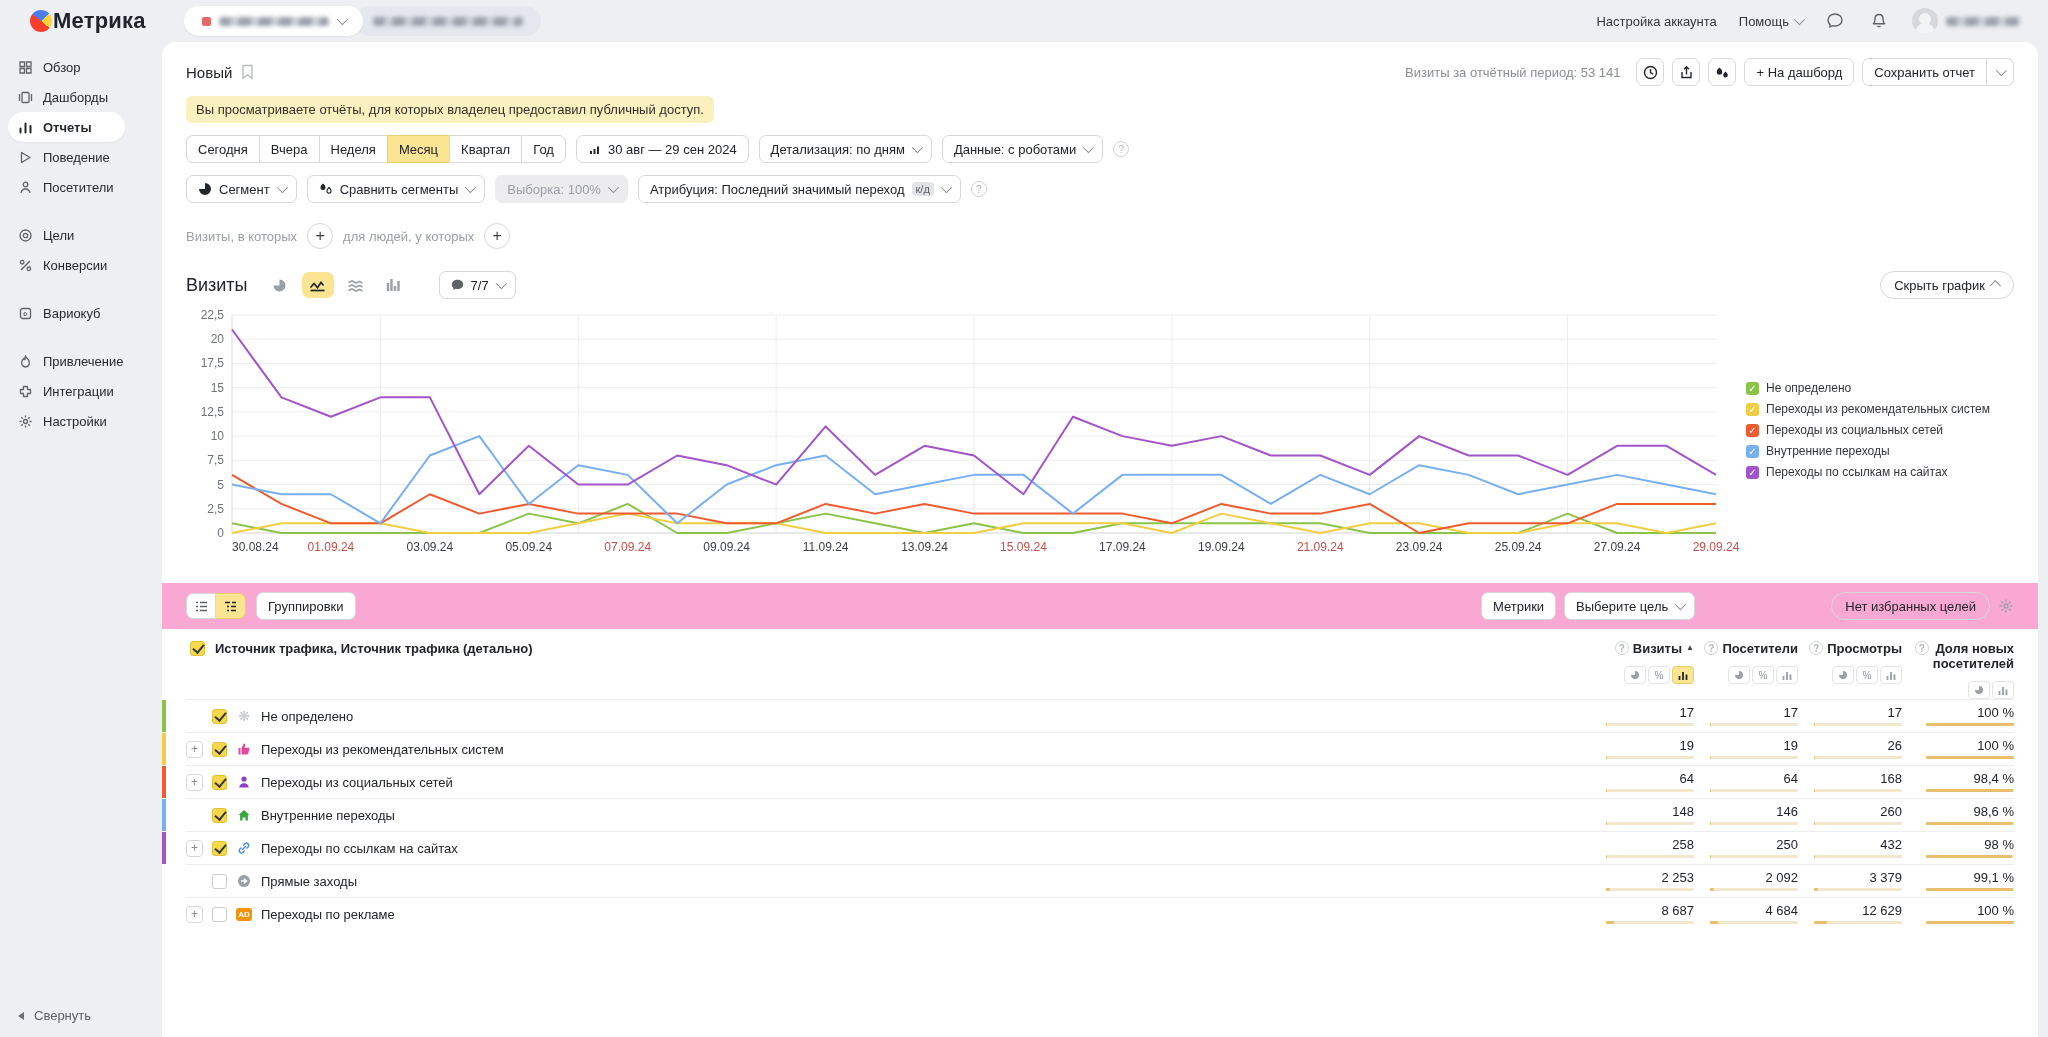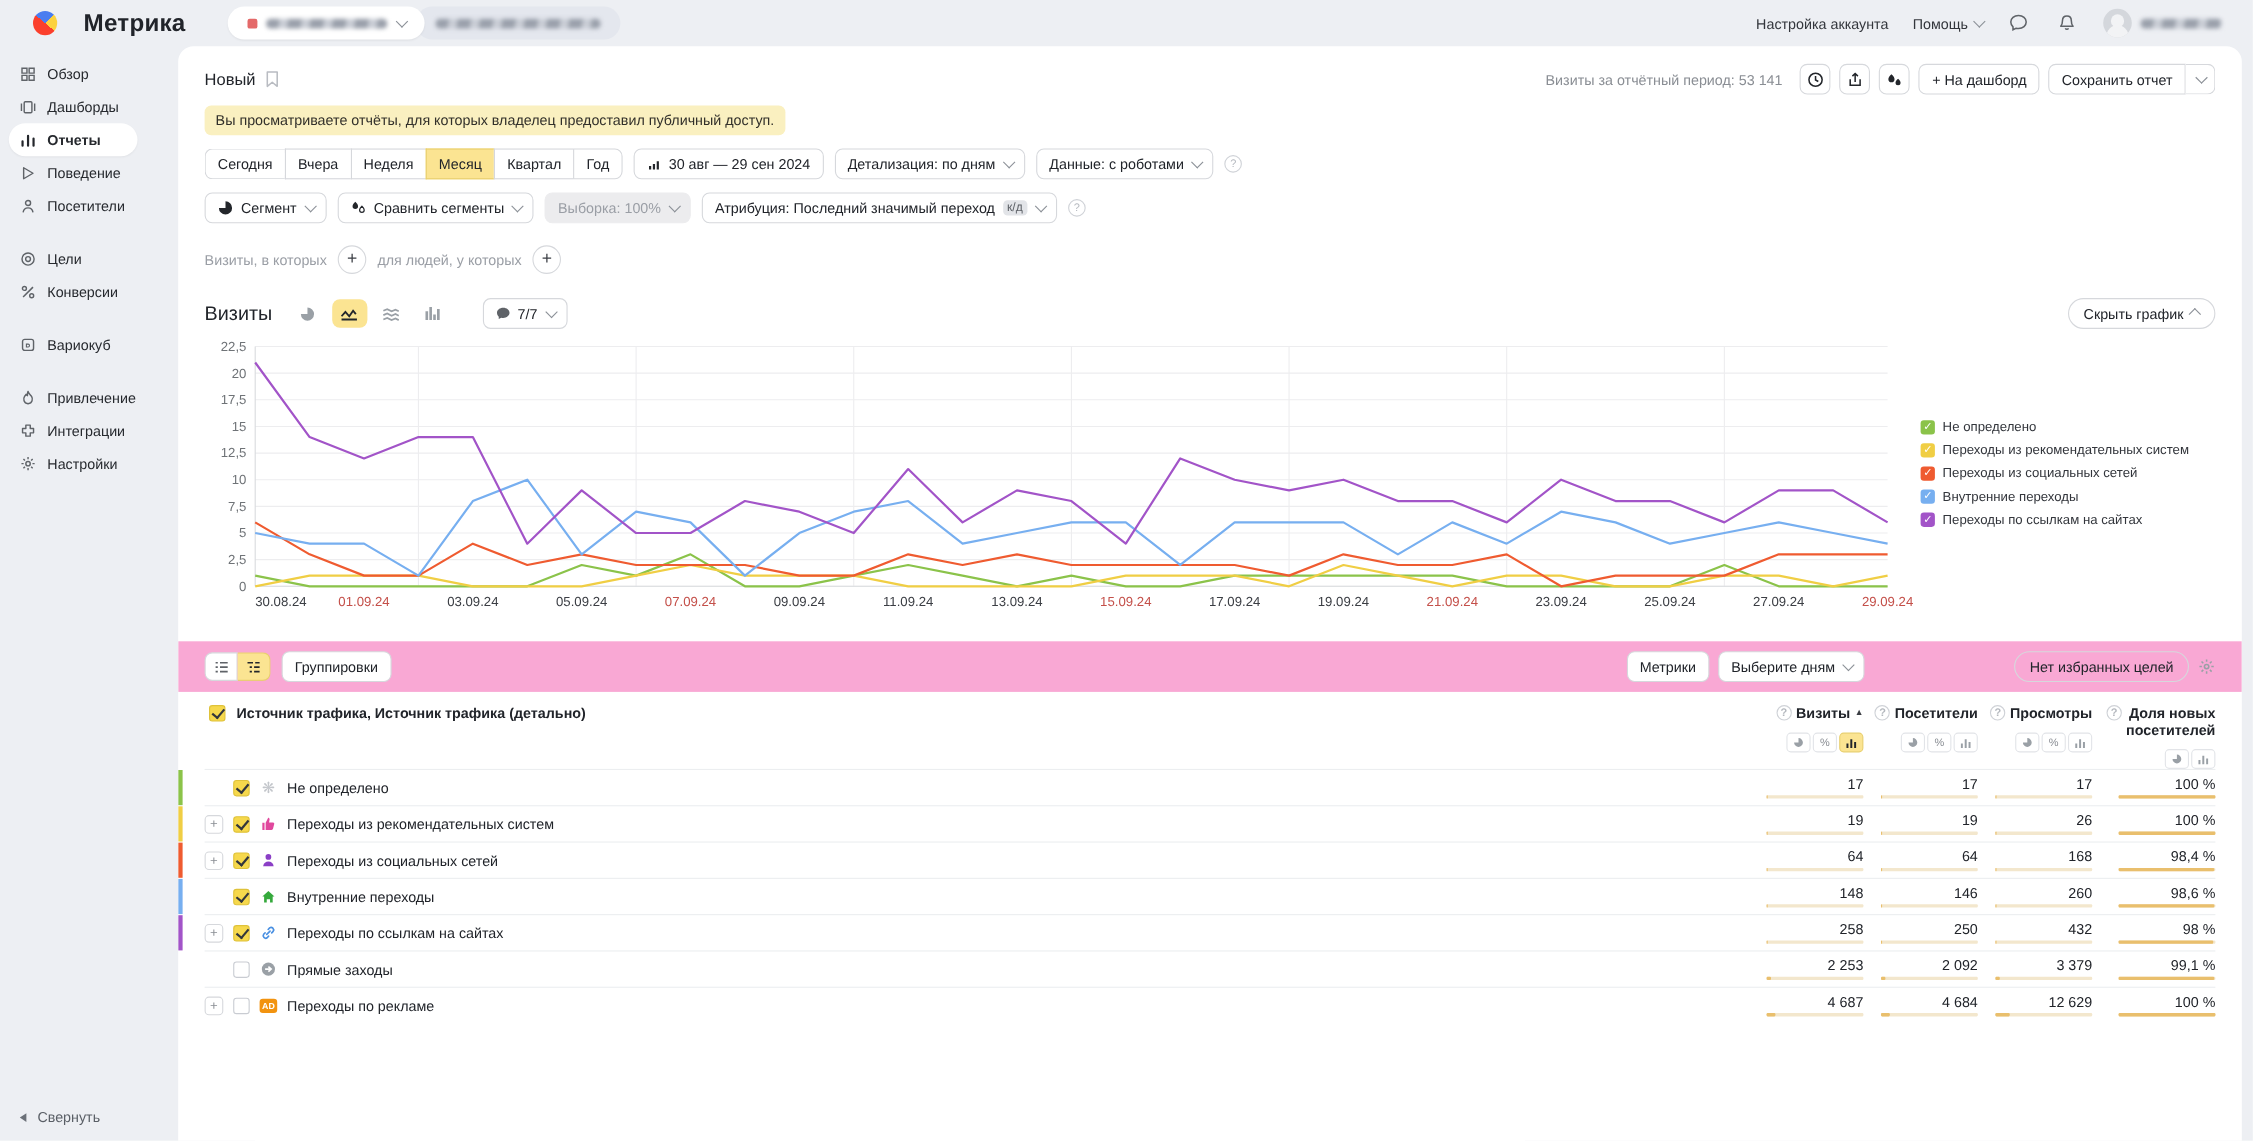--- a/index.html
+++ b/index.html
@@ -1,21 +1,21 @@
 <!DOCTYPE html>
 <html><head>
 <meta charset="utf-8">
 <style>
   * { margin:0; padding:0; box-sizing:border-box; }
   html,body { width:2048px; height:1037px; overflow:hidden; }
   body { font-family:"Liberation Sans", sans-serif; background:#edeff3; color:#21242a; font-size:13px; }
 
   
   .topbar { height:42px; display:flex; align-items:center; padding:0 28px 0 30px; }
-  .logo { display:flex; align-items:center; gap:24px; font-size:22px; font-weight:bold; letter-spacing:.2px; }
+  .logo { display:flex; align-items:center; gap:1px; font-size:22px; font-weight:bold; letter-spacing:.2px; }
   .logo-mark { width:22px; height:22px; border-radius:50%;
     background:conic-gradient(from -50deg, #4a7df0 0 27%, #fcd23e 27% 50%, #fb3f2c 50% 100%); }
   .tabs { display:flex; margin-left:38px; gap:0; }
   .tab { height:30px; border-radius:15px; display:flex; align-items:center; padding:0 18px; gap:8px; }
   .tab.active { background:#fff; box-shadow:0 1px 2px rgba(0,0,0,.06); z-index:2; }
   .tab.inactive { background:#e4e7ee; margin-left:-8px; }
   .blur-text { height:9px; border-radius:4px; filter:blur(2px);
     background:repeating-linear-gradient(100deg,#9aa0ab 0 12px,#c9cdd5 12px 20px); }
   .tab .dot { width:9px; height:9px; border-radius:2px; background:#d44; opacity:.8; }
   .topbar-right { margin-left:auto; display:flex; align-items:center; gap:22px; color:#33363c; }
@@ -467,21 +467,21 @@
       <span class="vt-btn sel">
         <svg width="13" height="11" viewBox="0 0 13 11">
             <path d="M1 1.5h5M8 1.5h4M3 5.5h2M7 5.5h5M3 9.5h2M7 9.5h5" stroke="#23262b" stroke-width="1.5"></path>
           </svg>
       </span>
     </span>
     <span class="btn">Группировки</span>
     <span style="margin-left:auto; display:flex; gap:8px; align-items:center">
       <span class="btn">Метрики</span>
       <span class="btn">
-        <span>Выберите дням</span>
+        <span>Выберите цель</span>
         <span class="chev"></span>
       </span>
       <span style="width:120px"></span>
       <span class="pill-btn">Нет избранных целей</span>
       <svg width="16" height="16" viewBox="0 0 16 16">
           <circle cx="8" cy="8" r="2" fill="none" stroke="#9aa0a6" stroke-width="1.4"></circle>
           <path d="M8 1.5v2.2M8 12.3v2.2M1.5 8h2.2M12.3 8h2.2M3.4 3.4 5 5M11 11l1.6 1.6M12.6 3.4 11 5M5 11l-1.6 1.6" stroke="#9aa0a6" stroke-width="1.4"></path>
         </svg>
     </span>
   </div>
@@ -809,21 +809,21 @@
         <span class="row-left">
           <span class="expander">+</span>
           <span class="cb "></span>
           <span class="row-icon">
             <span class="ad-ic">AD</span>
           </span>
           <span>Переходы по рекламе</span>
         </span>
         <span class="num-cols">
           <span class="ncell">
-            <span class="val">4 687</span>
+            <span class="val">8 687</span>
             <span class="bar-track">
               <span class="bar-fill" style="width:8.819931879339869%"></span>
             </span>
           </span>
           <span class="ncell">
             <span class="val">4 684</span>
             <span class="bar-track">
               <span class="bar-fill" style="width:9.396754067446386%"></span>
             </span>
           </span>

